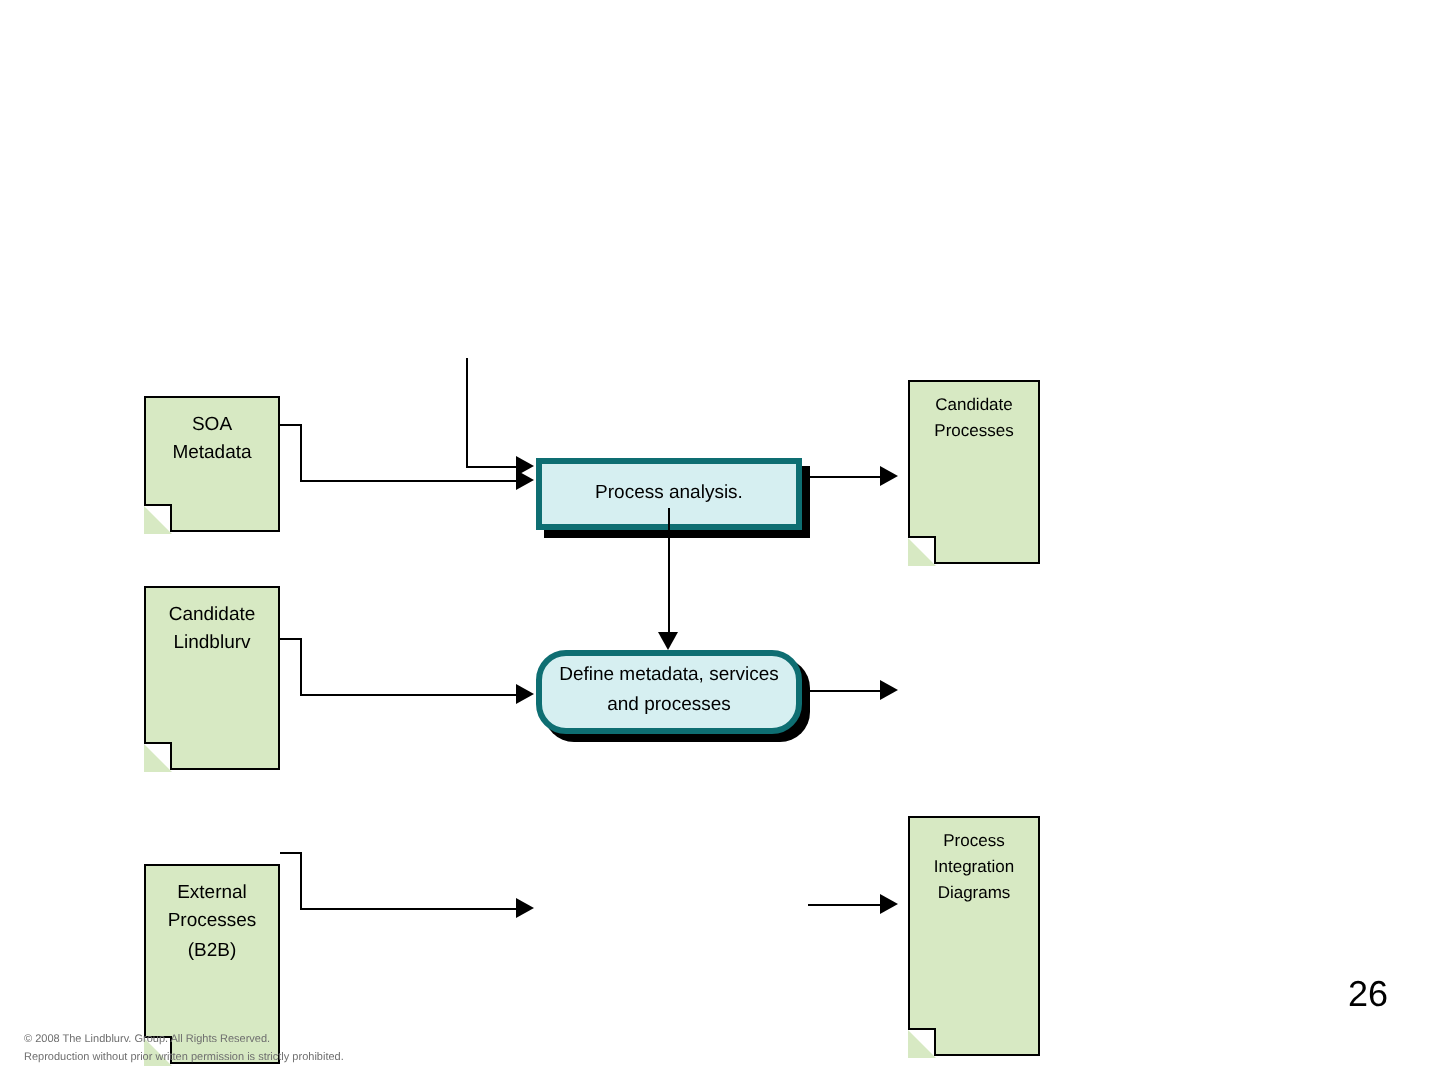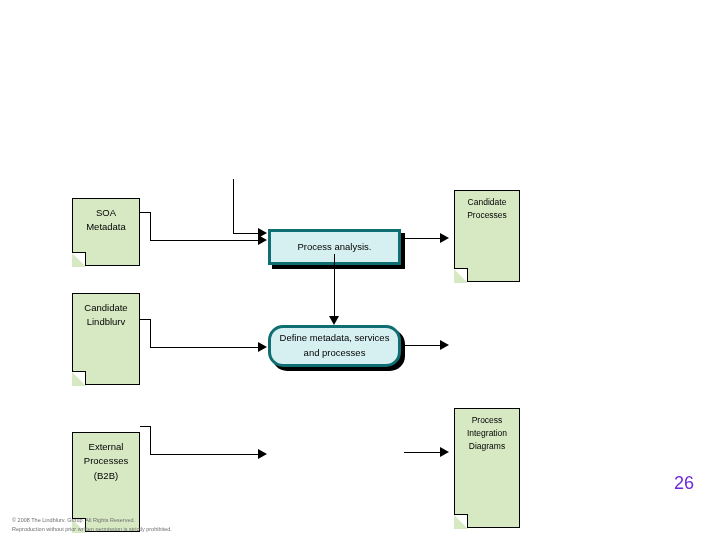--- a/index.html
+++ b/index.html
@@ -109,23 +109,23 @@
     width: 0; height: 0;
     border-left: 5px solid transparent;
     border-right: 5px solid transparent;
     border-top: 9px solid #000000;
   }
 
   
   #page-number {
     position: absolute;
     right: 26px;
-    bottom: 46px;
+    bottom: 32px;
     font-size: 18px;
-    color: #6d28d9;
+    color: #000000;
   }
 
   
   #footer {
     position: absolute;
     left: 12px;
     bottom: 6px;
     font-size: 5.5px;
     color: #6f6f6f;
     line-height: 1.65;

